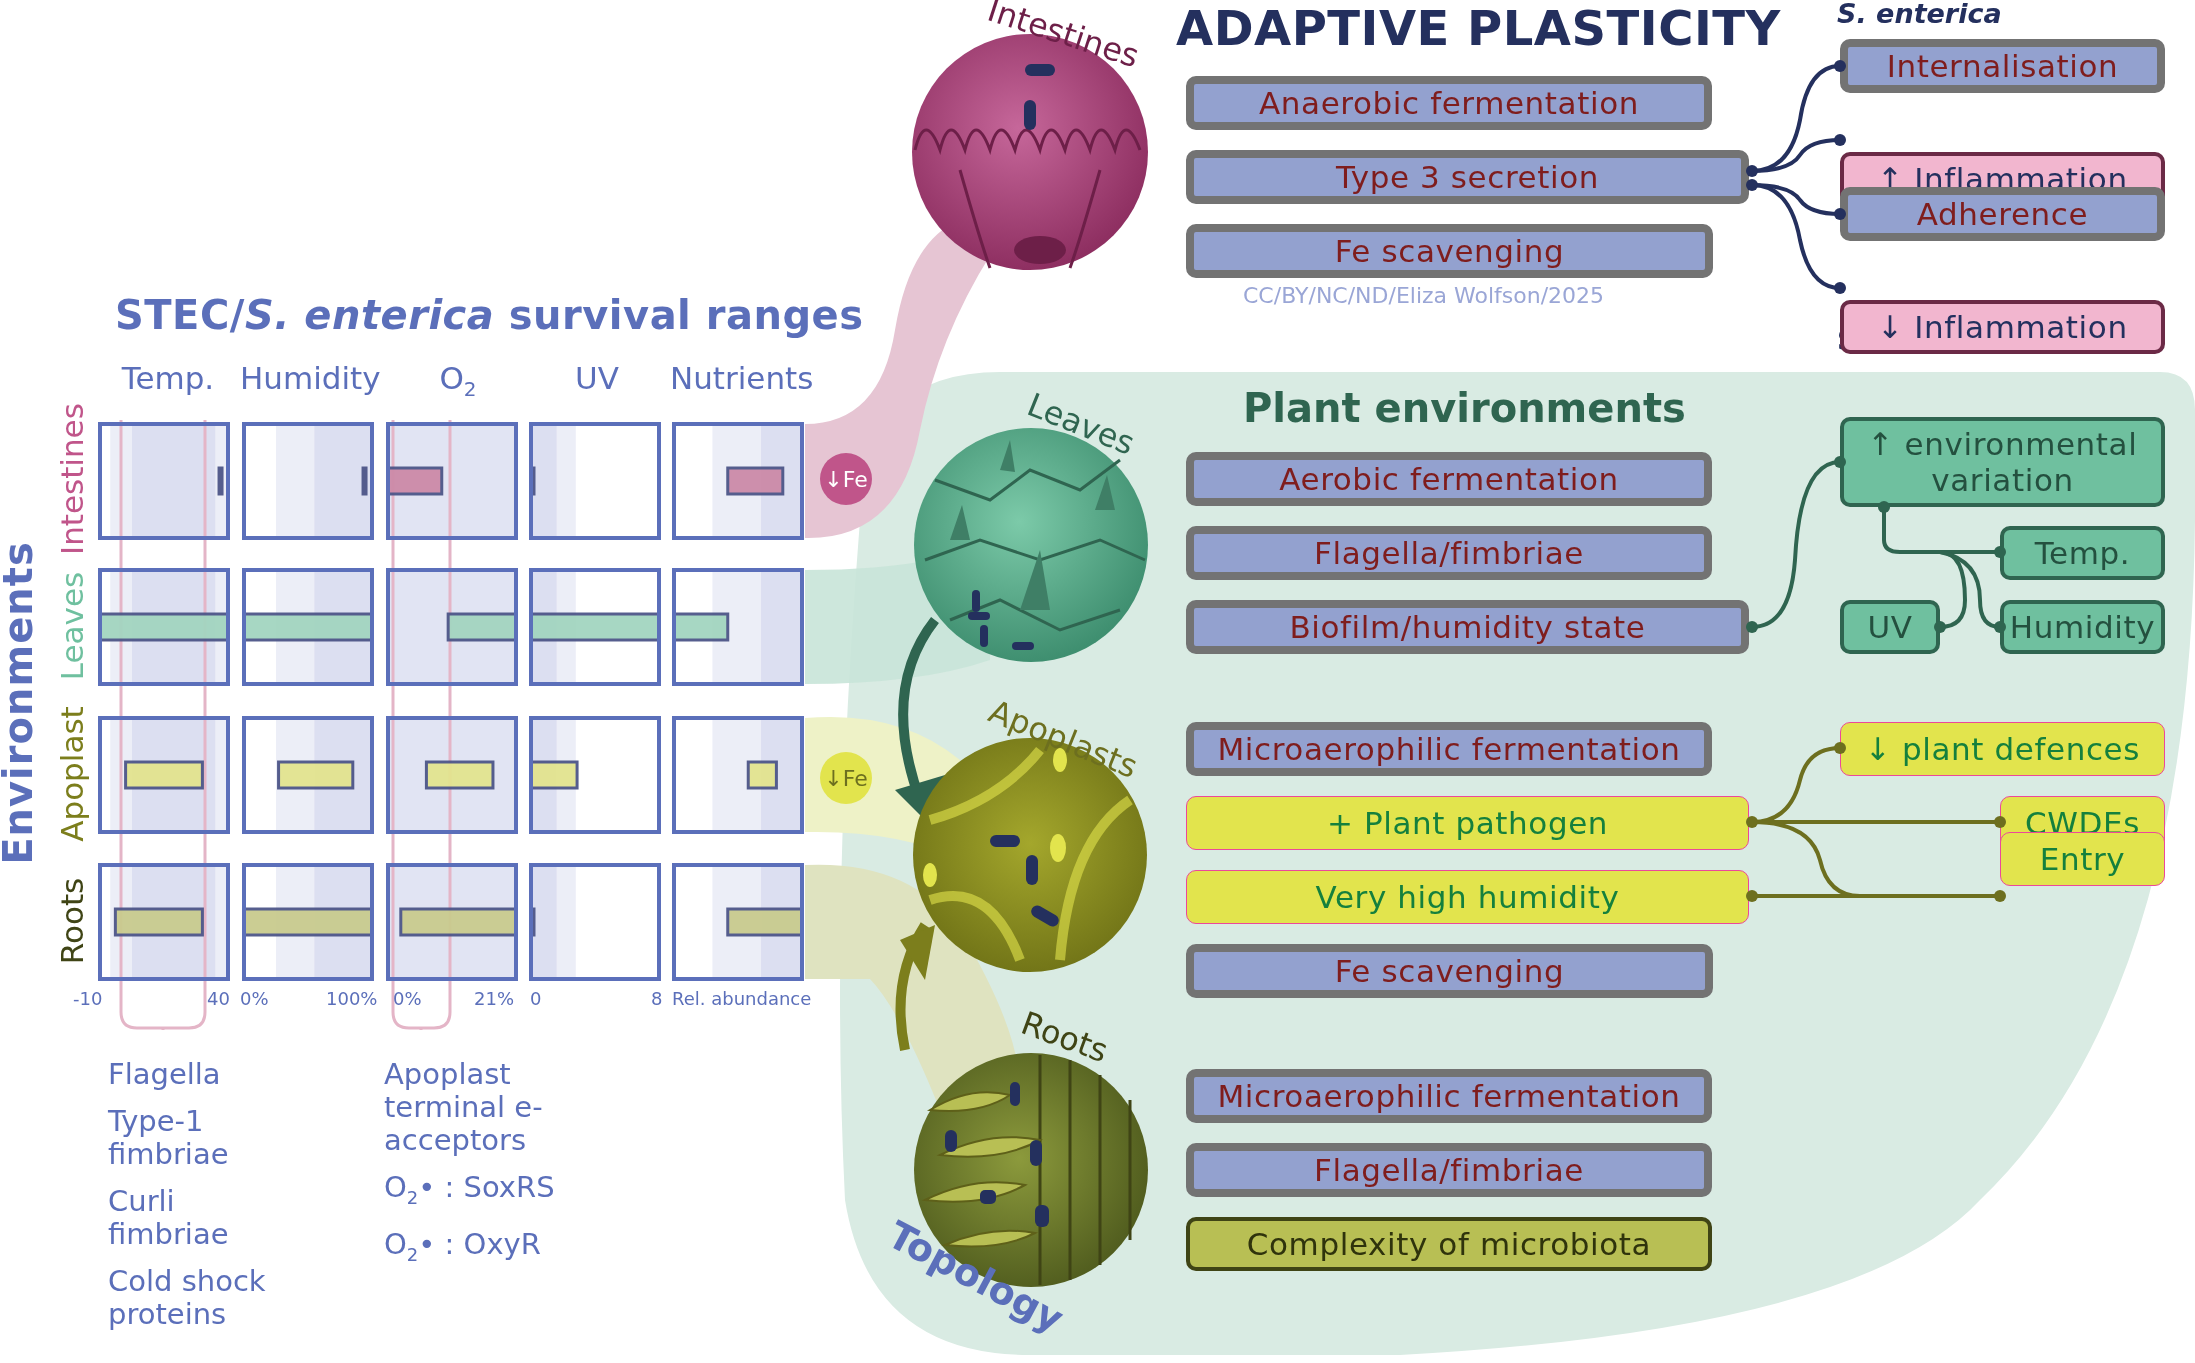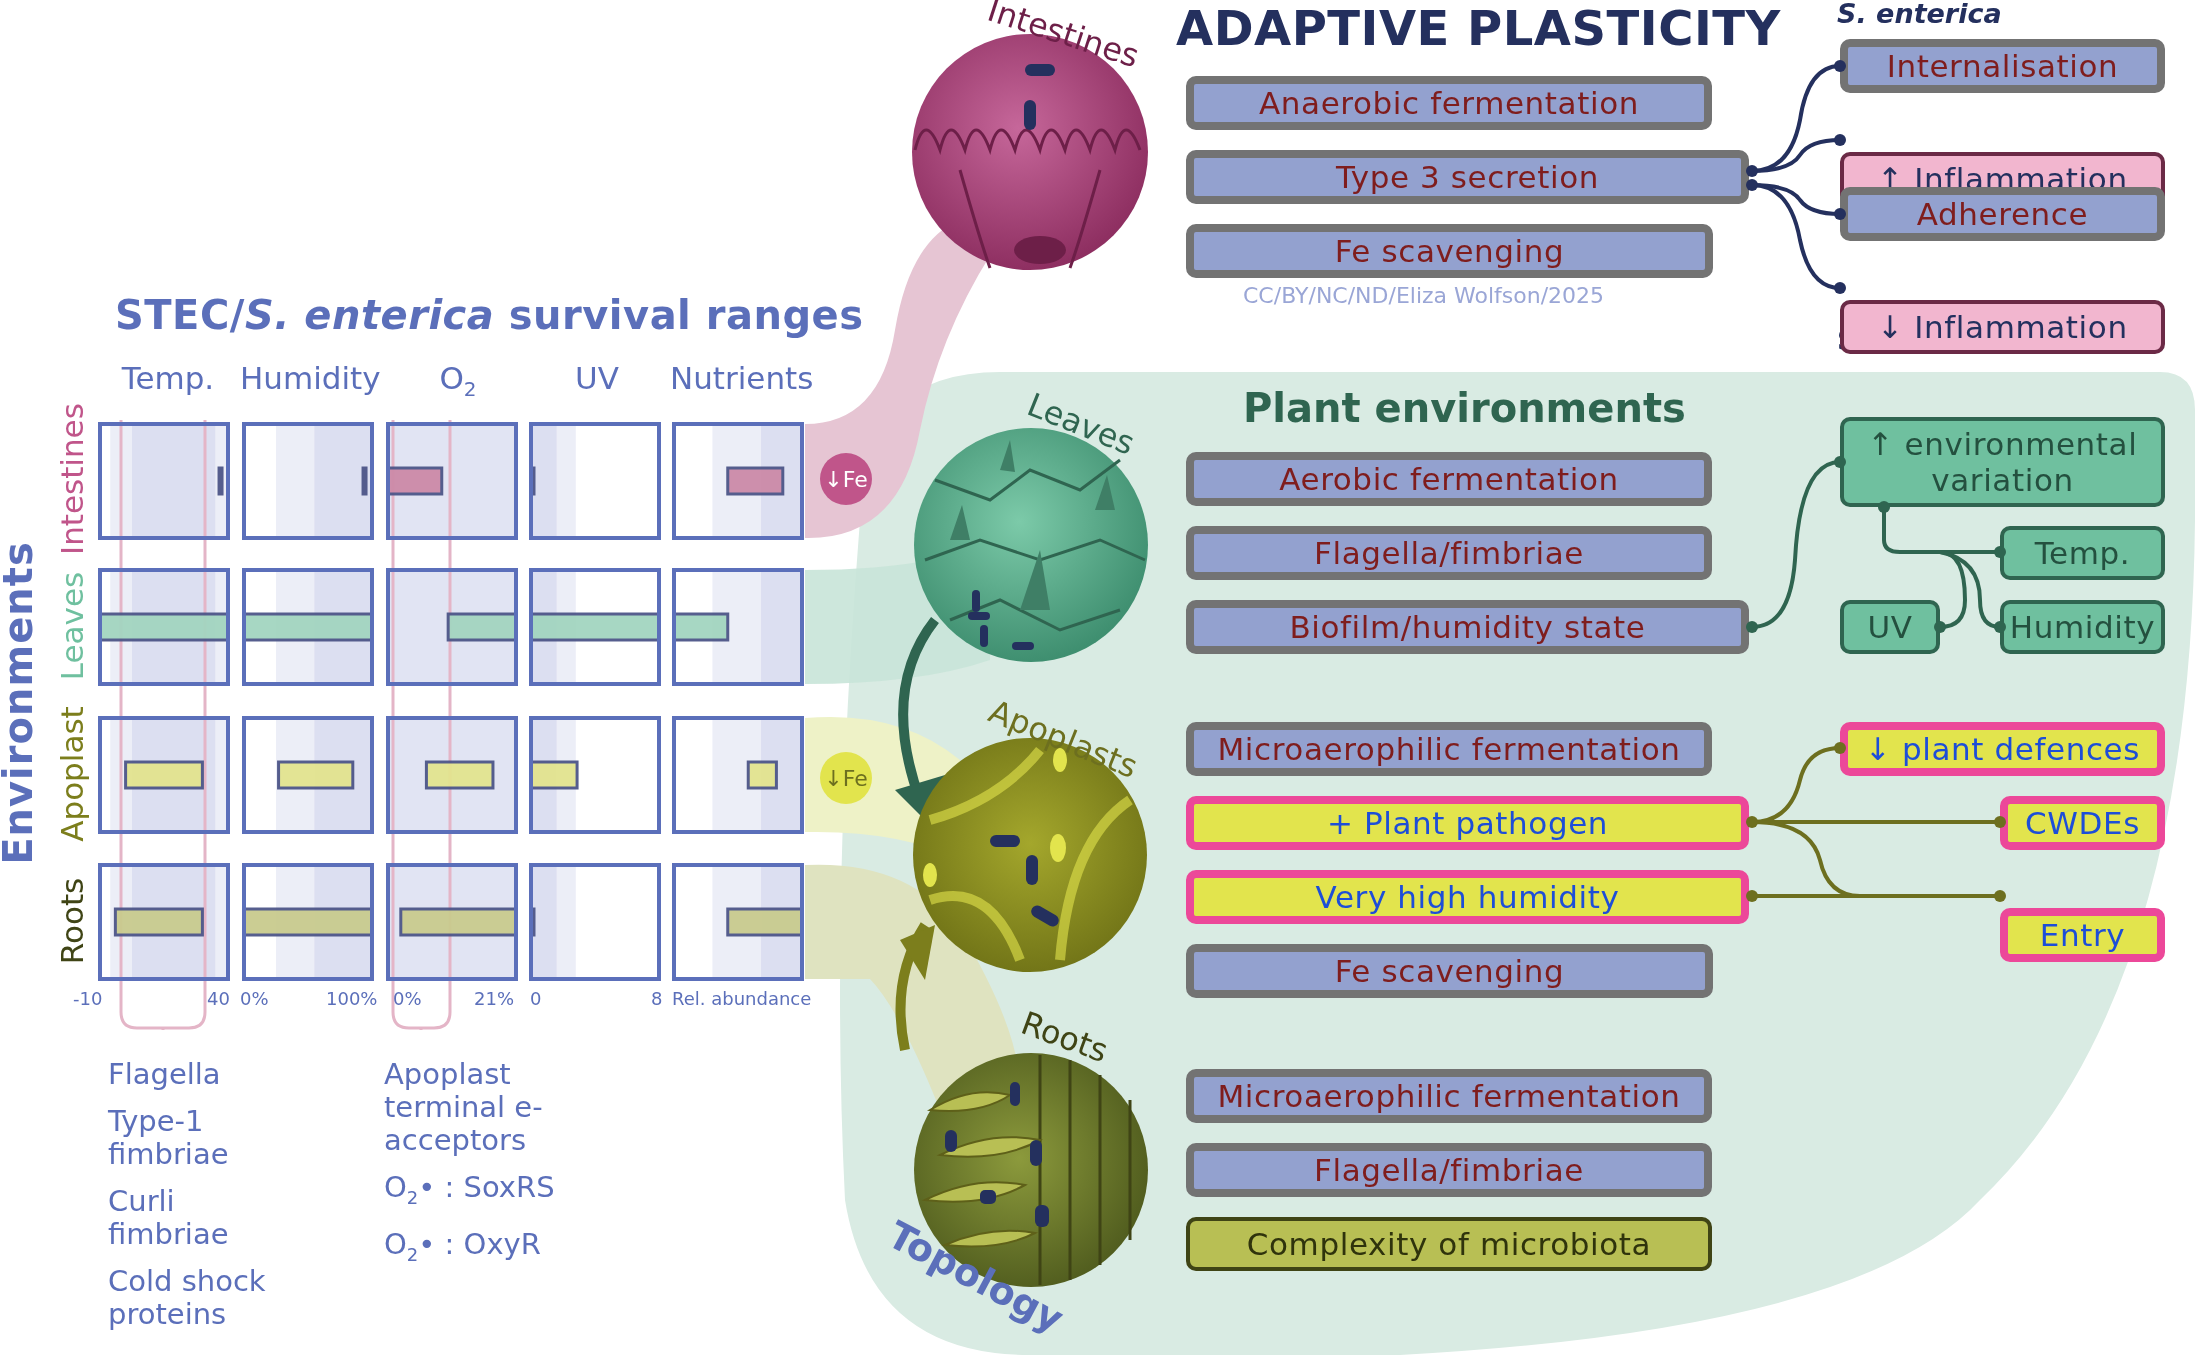--- a/index.html
+++ b/index.html
@@ -14,21 +14,21 @@
   .rowlbl{font-size:31px;transform:rotate(-90deg);transform-origin:center center;text-align:center;width:150px;}
   .env-title{font-size:40px;font-weight:bold;color:#5b6fba;transform:rotate(-90deg);transform-origin:center center;width:360px;text-align:center;letter-spacing:1px;}
   .axis{font-size:18px;color:#5b6fba;top:988px;}
   .feat{font-size:29px;color:#5b6fba;line-height:33px;white-space:normal;}
   .feat div{margin-bottom:14px;}
   .feat sub{font-size:18px;}
   .box{position:absolute;border-radius:10px;box-sizing:border-box;display:flex;align-items:center;justify-content:center;text-align:center;font-size:31px;letter-spacing:0.6px;line-height:36px;}
   .b-blue{background:#93a1cf;border:8px solid #737373;color:#7f1d1d;}
   .b-pink{background:#f2b6cf;border:4px solid #6b2a46;color:#24305e;margin-top:39px;}
   .b-green{background:#6fc09f;border:4px solid #2f6550;color:#24503f;}
-  .b-yellow{background:#e2e44d;border:8px solid #ec4899;color:#1d4ed8;}
+  .b-yellow{background:#e2e44d;border:1px solid #ec4899;color:#15803d;}
   .b-olive{background:#b8bf54;border:4px solid #3f4415;color:#2f330c;}
   .hdr-right{font-weight:bold;color:#24305e;}
   .adaptive{left:1176px;top:0px;font-size:48px;font-weight:bold;color:#24305e;letter-spacing:0.5px;}
   .credit{left:1243px;top:283px;font-size:22px;color:#9aa6d6;}
   .plant{left:1243px;top:385px;font-size:40px;font-weight:bold;color:#2f6550;}
   .badge{position:absolute;width:52px;height:52px;border-radius:50%;display:flex;align-items:center;justify-content:center;font-size:22px;margin-left:12px;}
   .circ-lbl{position:absolute;font-size:32px;}
 </style>
 </head>
 <body>
@@ -303,21 +303,21 @@
 <div class="box b-green" style="left:1840px;top:600px;width:100px;height:54px;">UV</div>
 <div class="box b-green" style="left:2000px;top:600px;width:165px;height:54px;">Humidity</div>
 
 <div class="box b-blue" style="left:1186px;top:722px;width:526px;height:54px;">Microaerophilic fermentation</div>
 <div class="box b-yellow" style="left:1186px;top:796px;width:563px;height:54px;">+ Plant pathogen</div>
 <div class="box b-yellow" style="left:1186px;top:870px;width:563px;height:54px;">Very high humidity</div>
 <div class="box b-blue" style="left:1186px;top:944px;width:527px;height:54px;">Fe scavenging</div>
 
 <div class="box b-yellow" style="left:1840px;top:722px;width:325px;height:54px;">↓ plant defences</div>
 <div class="box b-yellow" style="left:2000px;top:796px;width:165px;height:54px;">CWDEs</div>
-<div class="box b-yellow" style="left:2000px;top:908px;width:165px;height:54px;">Entry</div>
+<div class="box b-yellow" style="left:2000px;top:832px;width:165px;height:54px;">Entry</div>
 
 <div class="box b-blue" style="left:1186px;top:1069px;width:526px;height:54px;">Microaerophilic fermentation</div>
 <div class="box b-blue" style="left:1186px;top:1143px;width:526px;height:54px;">Flagella/fimbriae</div>
 <div class="box b-olive" style="left:1186px;top:1217px;width:526px;height:54px;">Complexity of microbiota</div>
 
 <svg class="abs" style="left:0;top:0;pointer-events:none;" width="2195" height="1363" viewBox="0 0 2195 1363">
   <g fill="none" stroke="#24305e" stroke-width="4">
     <path d="M1752 171 Q1790 171 1800 120 Q1808 66 1840 66"></path>
     <path d="M1752 171 Q1790 171 1800 155 Q1810 140 1840 140"></path>
     <path d="M1752 185 Q1790 185 1800 200 Q1810 214 1840 214"></path>

